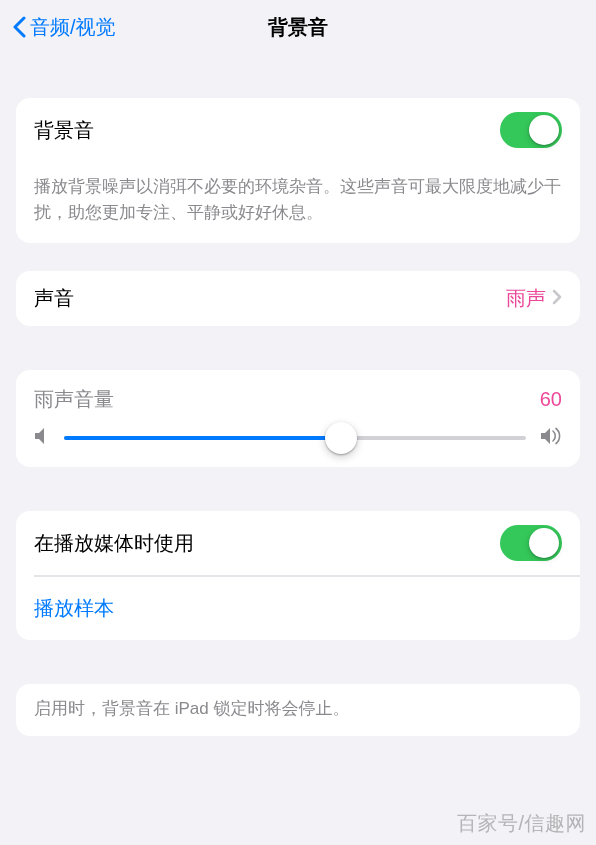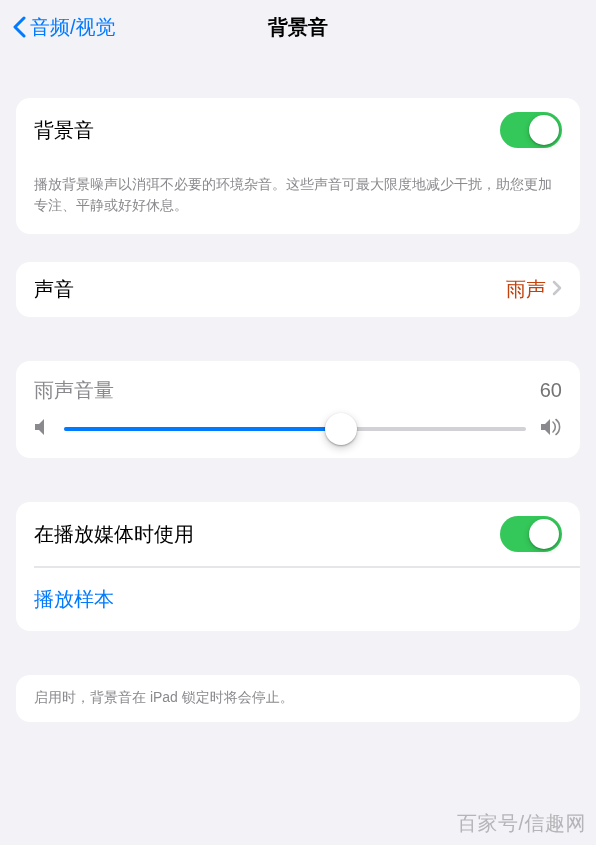--- a/index.html
+++ b/index.html
@@ -45,25 +45,25 @@
   }
   .group.first { margin-top:44px; }
   .row {
     display:flex;
     align-items:center;
     justify-content:space-between;
     padding:14px 18px;
     min-height:54px;
   }
   .row-label { font-size:20px; }
-  .row-value { font-size:20px; color:#c2410c; margin-right:6px; }
+  .row-value { font-size:20px; color:#ec4899; margin-right:6px; }
   .row-right { display:flex; align-items:center; }
   .footer-text {
     color:#8a8a8e;
-    font-size:14px;
+    font-size:17px;
     line-height:1.5;
     padding:12px 18px 18px 18px;
   }
   .sep { height:1px; background:#e5e5ea; margin-left:18px; }
   
   .toggle {
     width:62px; height:36px;
     border-radius:18px;
     position:relative;
     transition:background .15s;
@@ -83,21 +83,21 @@
   
   .slider-block { padding:16px 18px 18px 18px; }
   .slider-header {
     display:flex;
     justify-content:space-between;
     align-items:center;
     margin-bottom:14px;
     gap:20px;
   }
   .slider-title { font-size:20px; color:#8a8a8e; }
-  .slider-value { font-size:20px; color:#737373; }
+  .slider-value { font-size:20px; color:#ec4899; }
   .slider-row {
     display:flex;
     align-items:center;
     gap:14px;
   }
   .vol-icon { color:#8a8a8e; flex-shrink:0; }
   .track {
     flex:1;
     height:4px;
     background:#d1d1d6;

